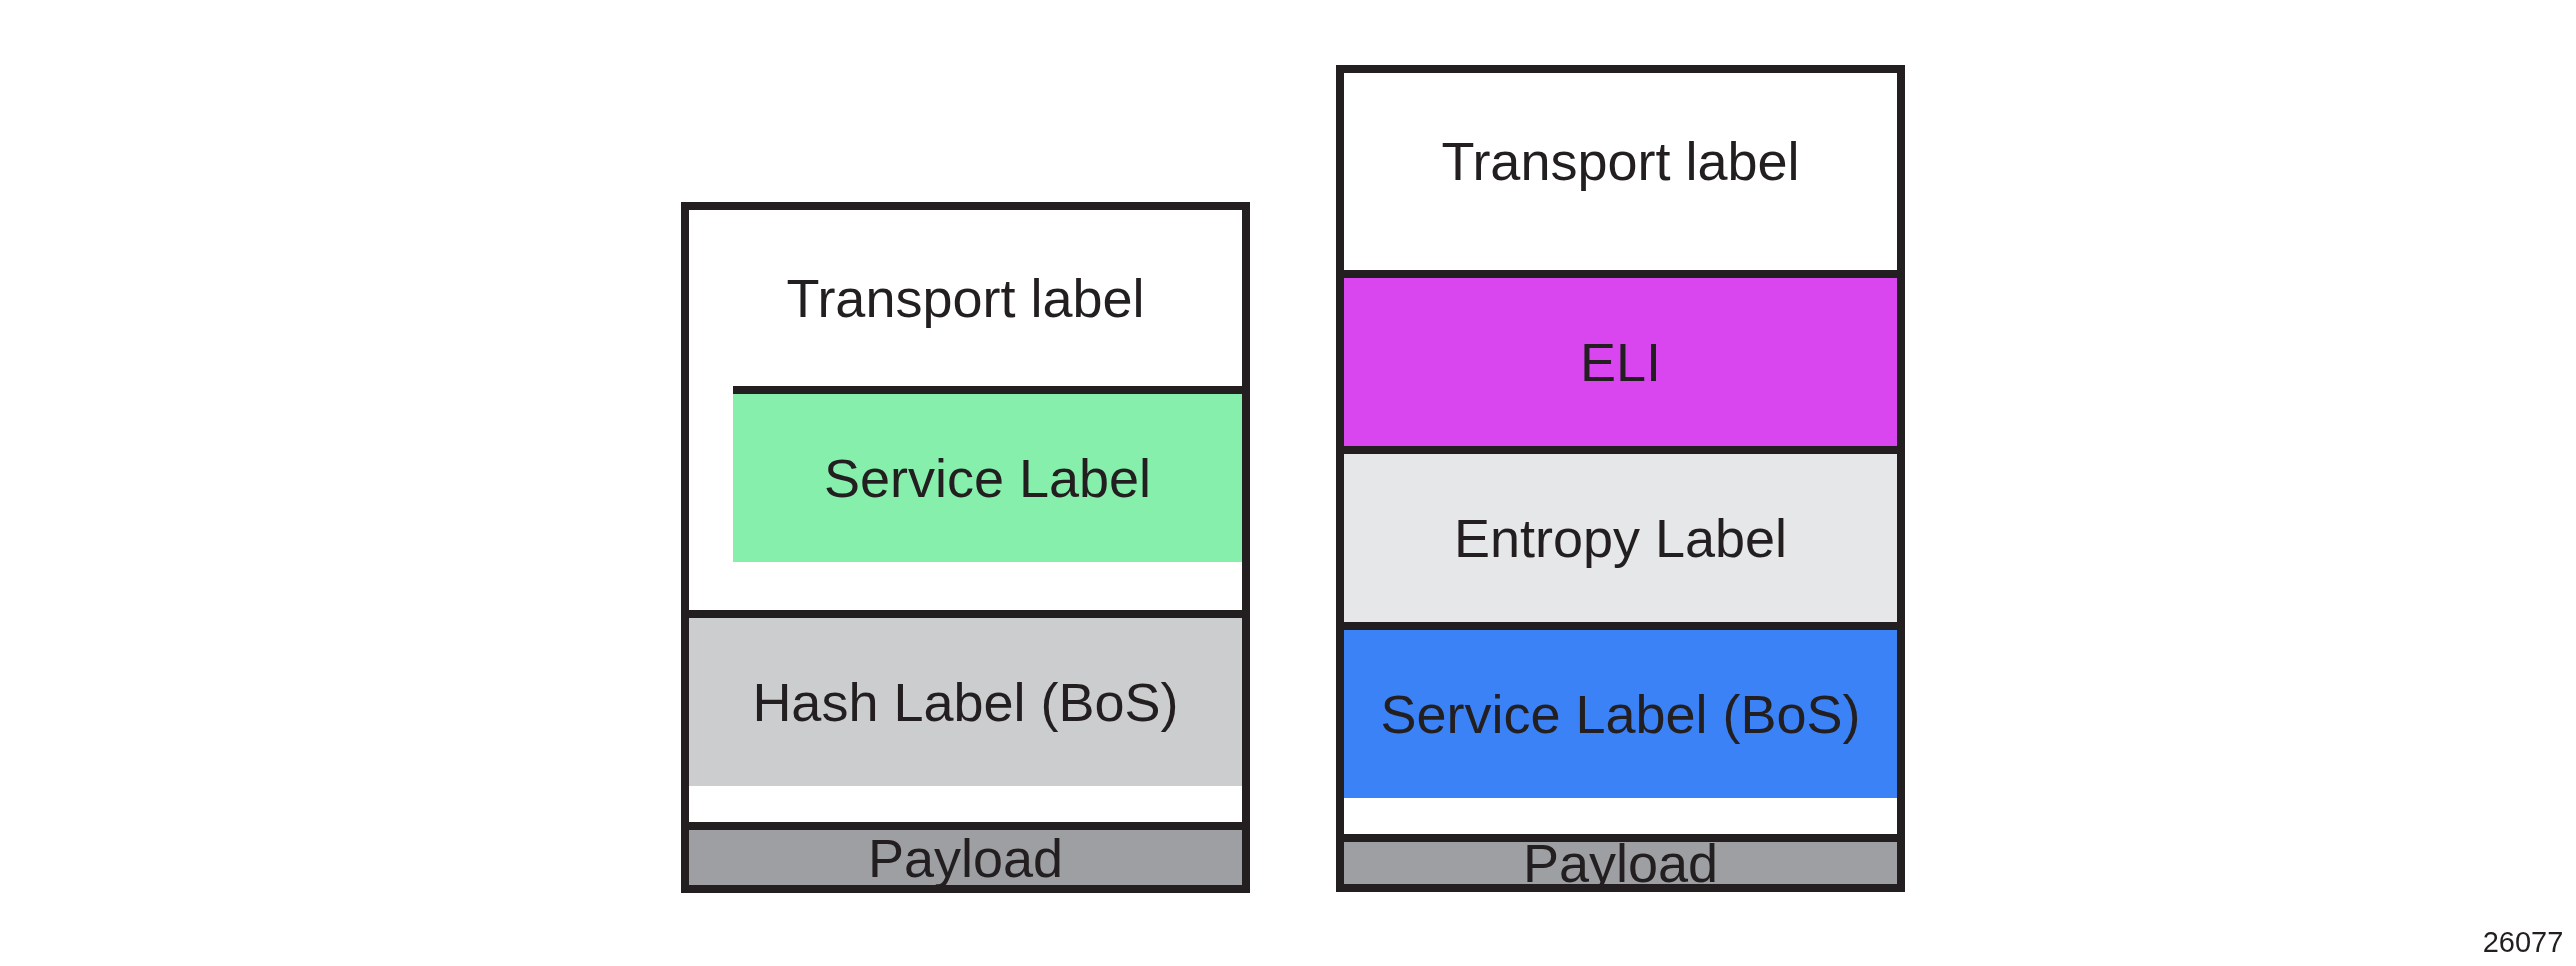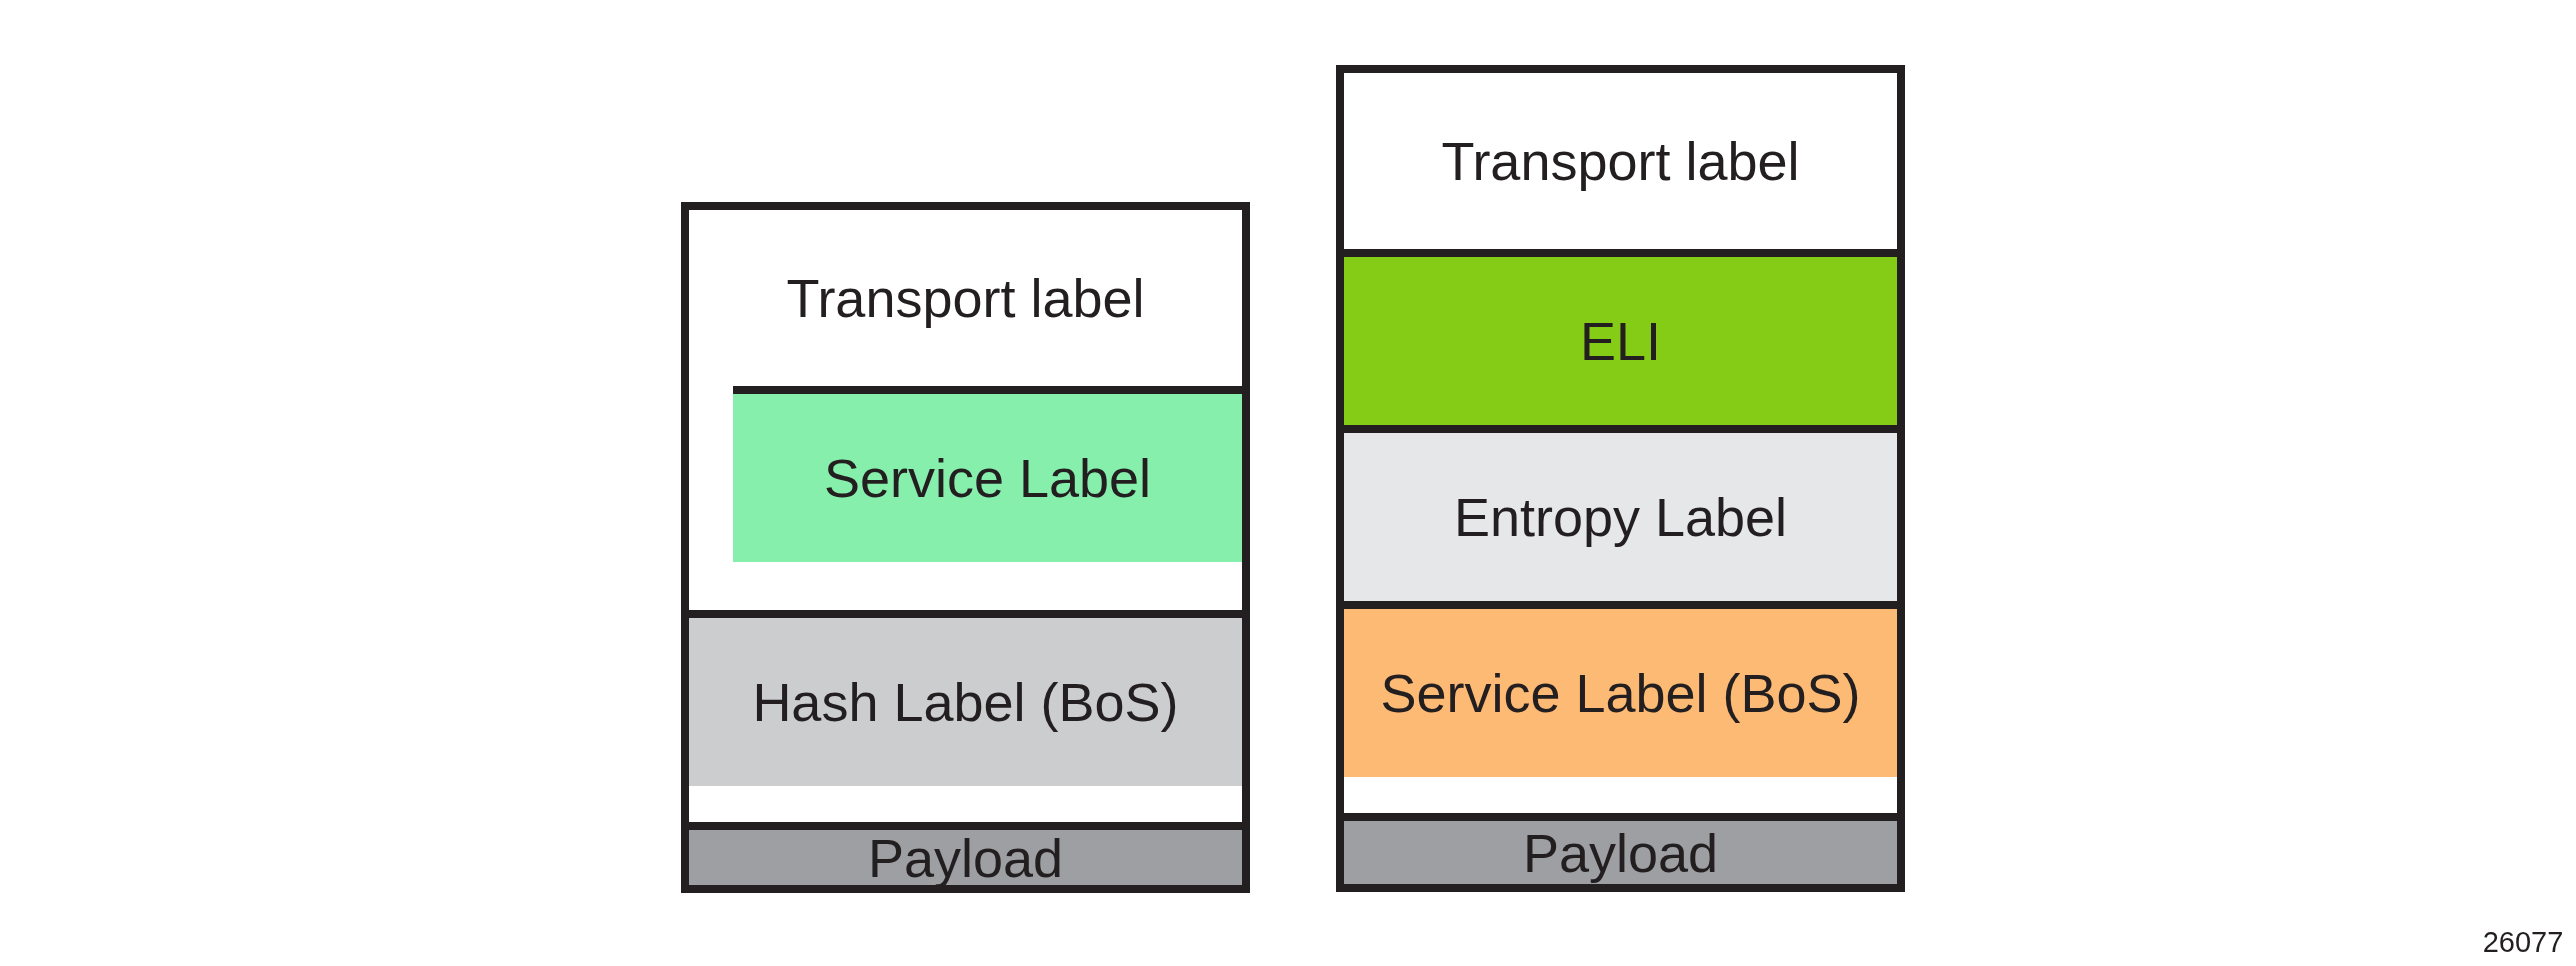--- a/index.html
+++ b/index.html
@@ -86,27 +86,27 @@
     </div>
     <div class="row tall" style="background-color: rgb(157, 159, 162);">
       <span class="row-label">Payload</span>
     </div>
   </div>
 
   <div class="stack stack-right">
     <div class="row" style="background-color: rgb(255, 255, 255);">
       <span class="row-label">Transport label</span>
     </div>
-    <div class="row" style="background-color: #84cc16;">
+    <div class="row" style="background-color: #d946ef; margin-top: 21px;">
       <span class="row-label">ELI</span>
     </div>
     <div class="row" style="background-color: rgb(230, 231, 232);">
       <span class="row-label">Entropy Label</span>
     </div>
-    <div class="row" style="background-color: #fdba74;">
+    <div class="row" style="background-color: #3b82f6;">
       <span class="row-label">Service Label (BoS)</span>
     </div>
     <div class="row tall" style="background-color: rgb(157, 159, 162);">
       <span class="row-label">Payload</span>
     </div>
   </div>
 
   <div class="caption">26077</div>
 
 </div>

